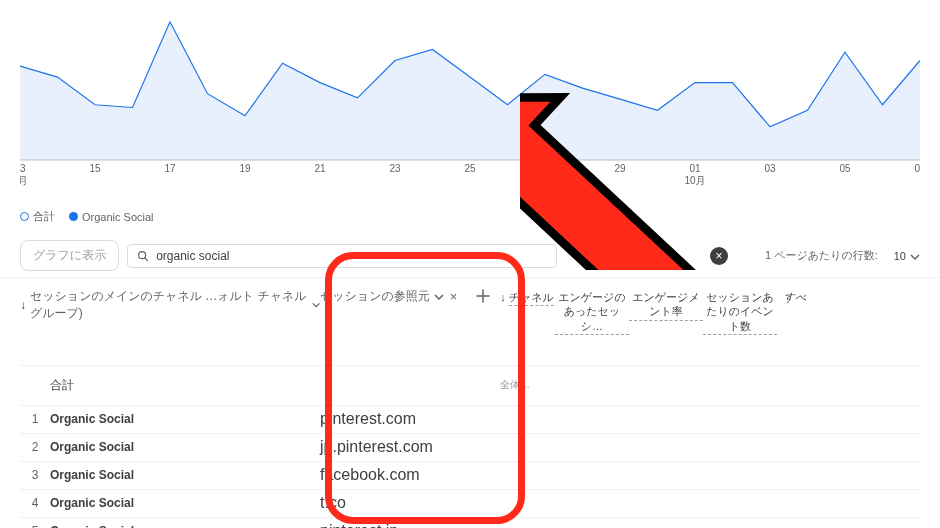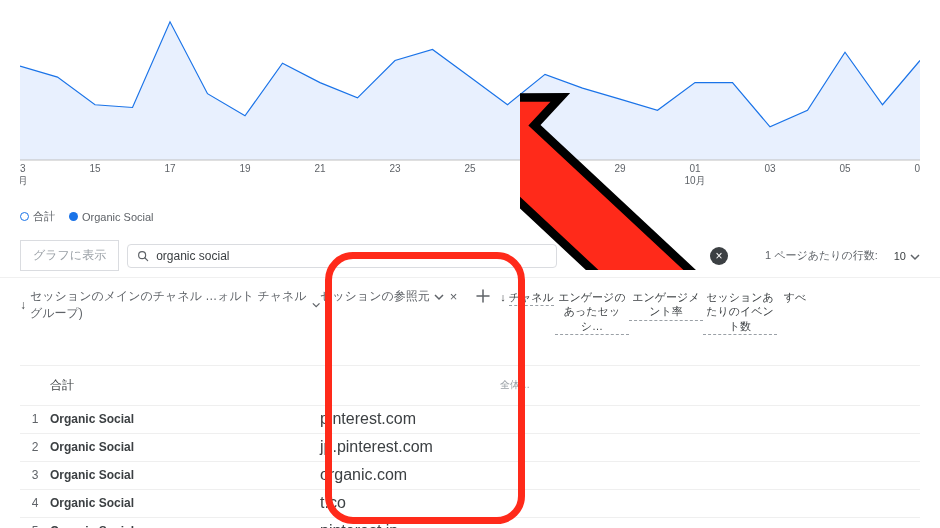--- a/index.html
+++ b/index.html
@@ -55,21 +55,21 @@
   
   .toolbar {
     display: flex;
     align-items: center;
     padding: 6px 20px;
     gap: 8px;
     position: relative;
   }
   .btn-ghost {
     border: 1px solid #dadce0;
-    border-radius: 0;
+    border-radius: 8px;
     padding: 6px 12px;
     color: #9aa0a6;
     font-size: 12px;
     background: #fff;
   }
   .search-box {
     flex: 1 1 auto;
     border: 1px solid #dadce0;
     border-radius: 4px;
     display: flex;
@@ -124,21 +124,21 @@
   }
   .metric {
     flex: 0 0 74px;
     text-align: center;
     font-size: 11px;
     color: #3c4043;
     line-height: 1.3;
     padding-top: 2px;
   }
   .metric.first { flex: 0 0 56px; }
-  .metric.last  { flex: 0 0 36px; }
+  .metric.last  { flex: 0 0 36px; font-style: italic; }
   .metric .underline {
     display: inline-block;
     border-bottom: 1px dashed #9aa0a6;
     padding-bottom: 1px;
   }
   .sort-arrow { color: #3c4043; }
 
   
   .table {
     padding: 0 20px;
@@ -320,21 +320,21 @@
       </div>
       <div class="row">
         <div class="cell-idx">2</div>
         <div class="cell-primary">Organic Social</div>
         <div class="cell-secondary">jp.pinterest.com</div>
         <div class="cell-rest"></div>
       </div>
       <div class="row">
         <div class="cell-idx">3</div>
         <div class="cell-primary">Organic Social</div>
-        <div class="cell-secondary">organic.com</div>
+        <div class="cell-secondary">facebook.com</div>
         <div class="cell-rest"></div>
       </div>
       <div class="row">
         <div class="cell-idx">4</div>
         <div class="cell-primary">Organic Social</div>
         <div class="cell-secondary">t.co</div>
         <div class="cell-rest"></div>
       </div>
       <div class="row">
         <div class="cell-idx">5</div>

